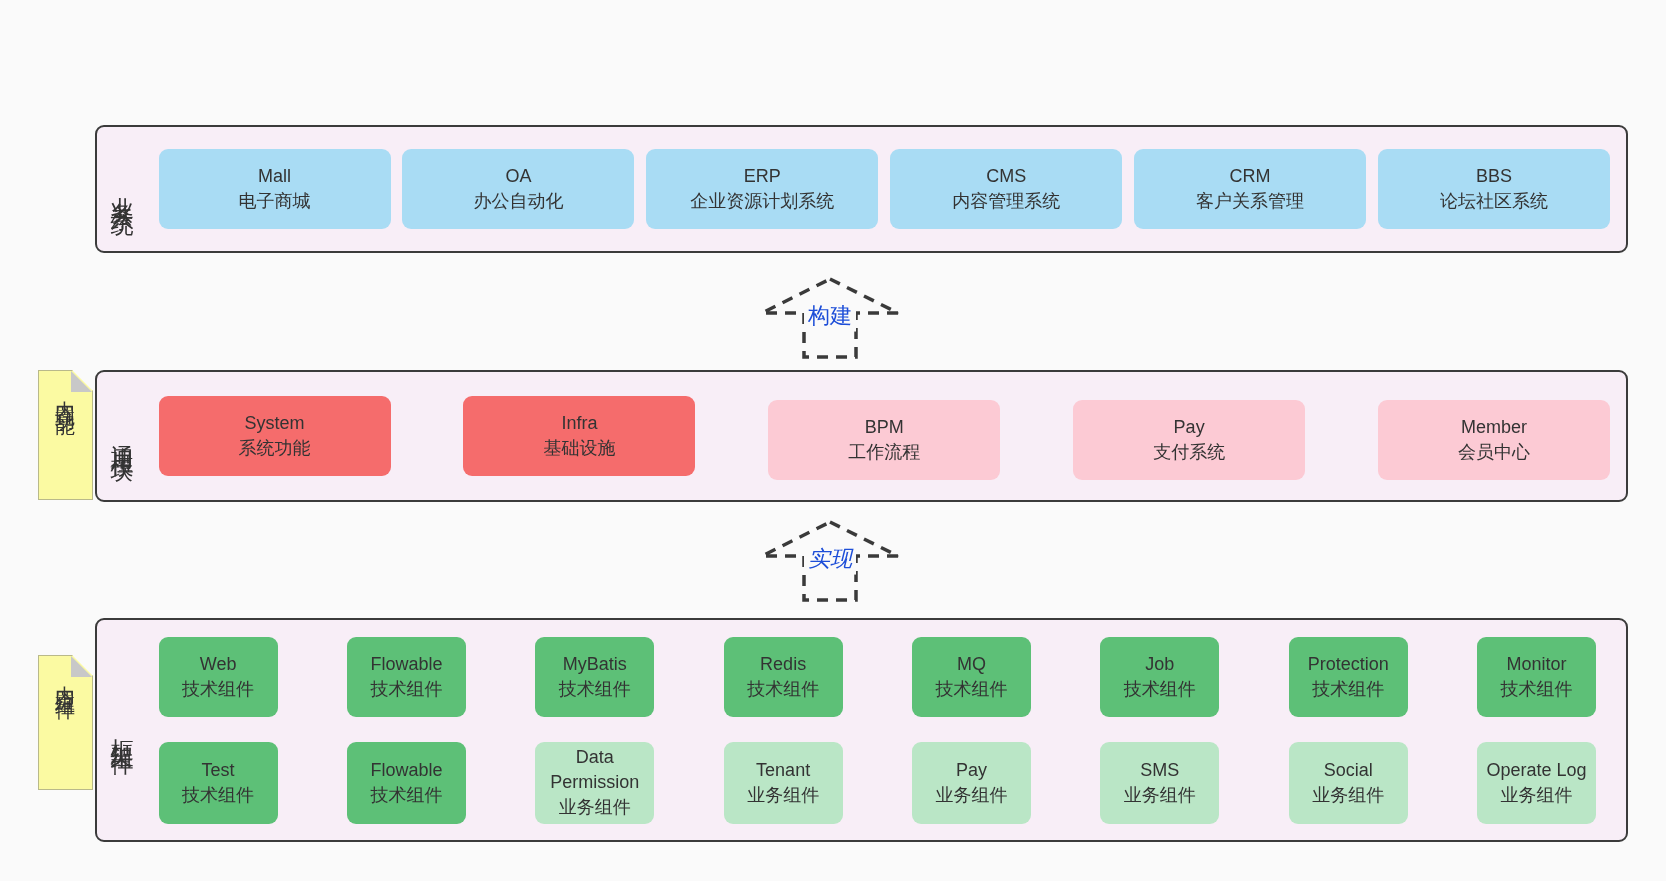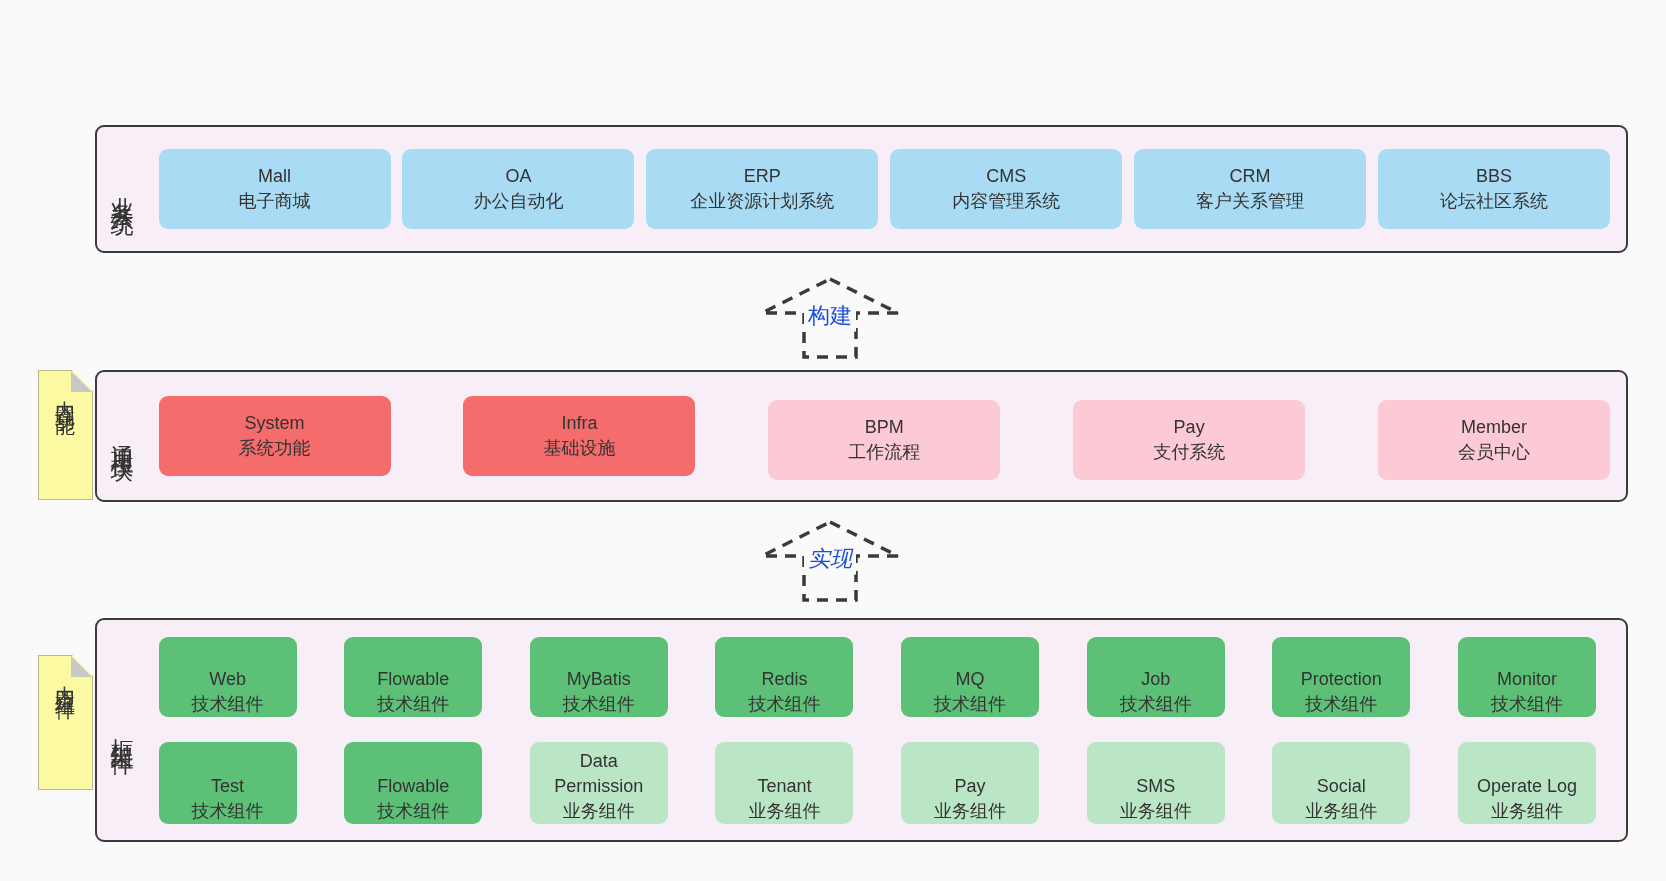--- a/index.html
+++ b/index.html
@@ -29,21 +29,21 @@
   }
   .rows { flex:1; display:flex; flex-direction:column; gap:25px; margin:0 30px 0 23px; }
   .row  { display:flex; justify-content:space-between; }
   
   .box {
     height:80px; border-radius:9px;
     display:flex; flex-direction:column; justify-content:center; align-items:center;
     text-align:center; font-size:18px; line-height:1.38; color:#333;
   }
   .box.wide { width:232px; }
-  .box.sm   { width:138px;justify-content:flex-end; }
+  .box.sm   { width:119px; }
   .row-biz .box { height:82px; }
   .box.sm .box-title { max-width:128px; }
   .c-blue   { background:#a9dcf4; }
   .c-red    { background:#f56c6c; }
   .c-pink   { background:#fccad4;margin-top:7px; }
   .c-green  { background:#5dc077; }
   .c-lgreen { background:#bae6c6; }
   
   .tag {
     position:absolute; left:38px; width:55px; box-sizing:border-box;

